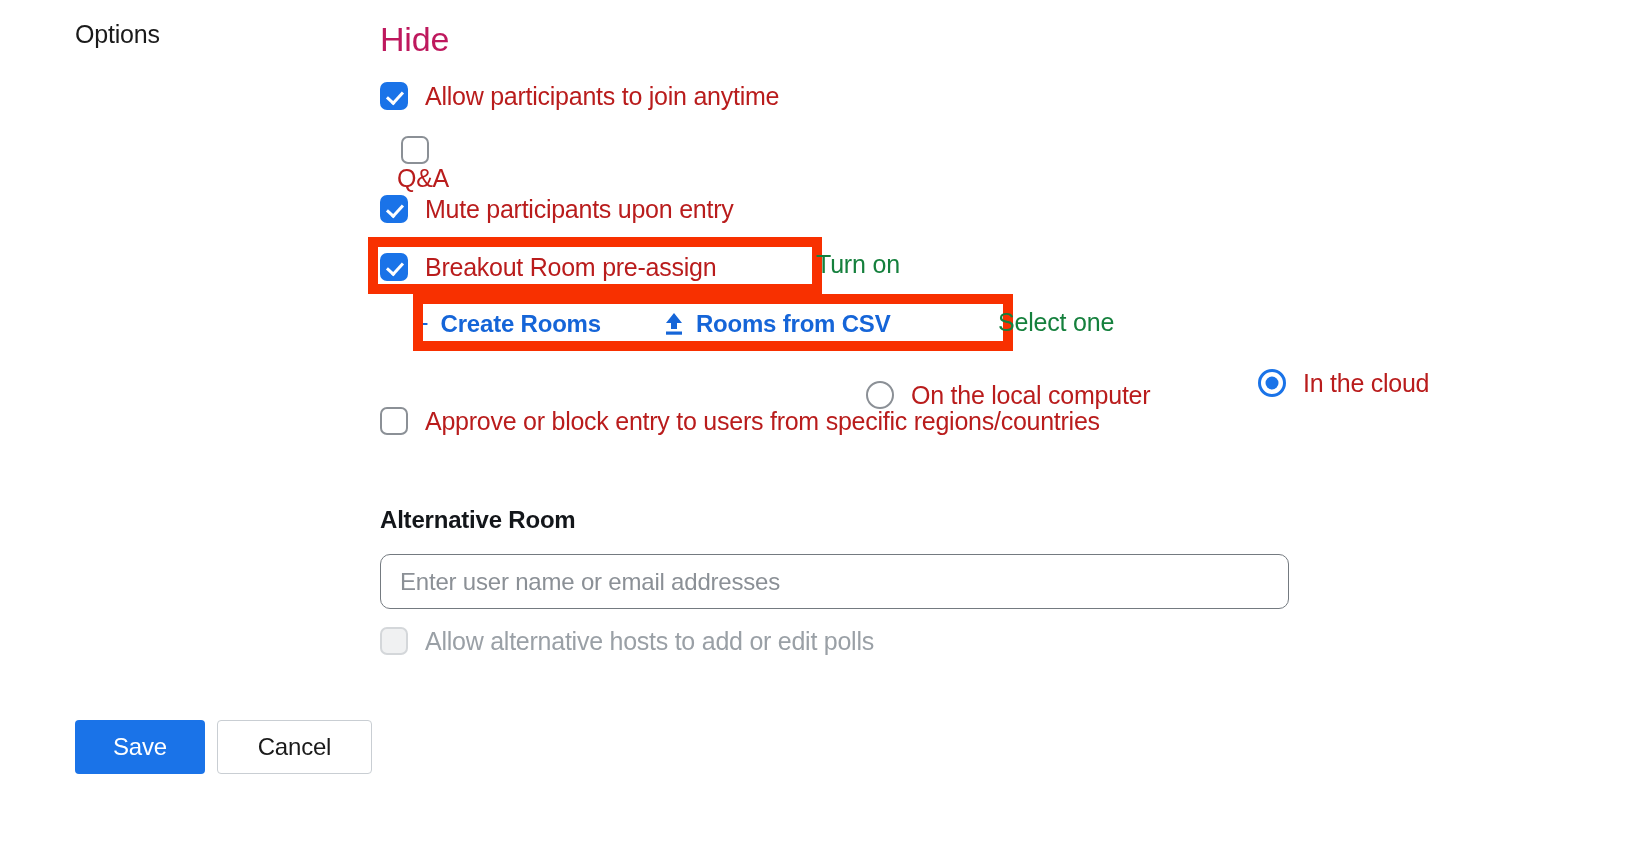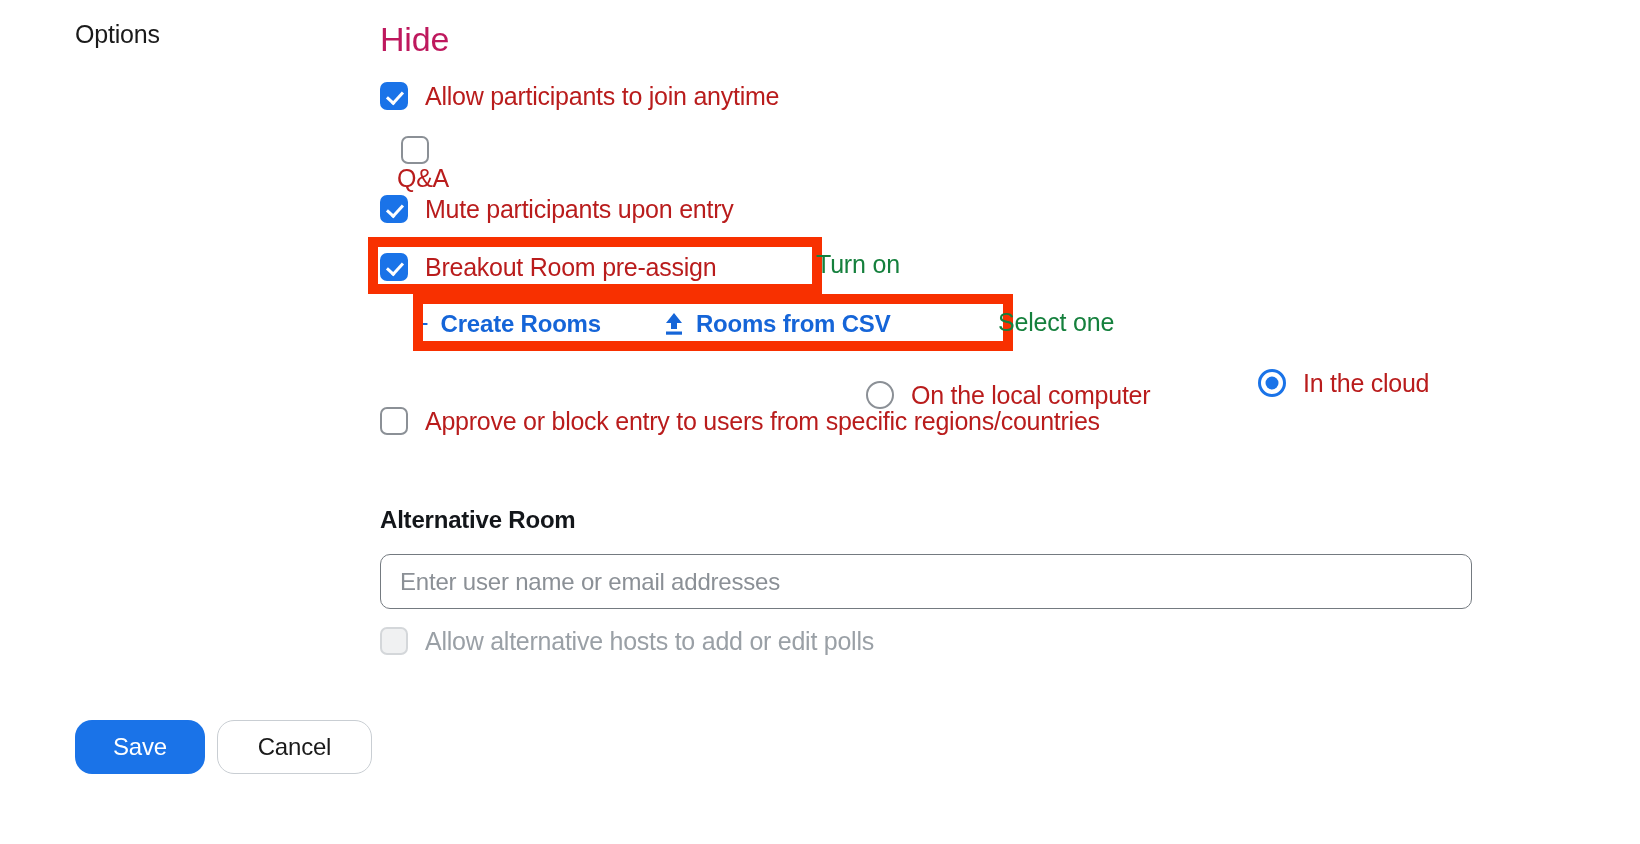--- a/index.html
+++ b/index.html
@@ -170,21 +170,21 @@
     top: 506px;
     font-size: 24px;
     font-weight: bold;
     color: #13161a;
     letter-spacing: -0.2px;
   }
   .alt-hosts-input {
     position: absolute;
     left: 380px;
     top: 554px;
-    width: 1092px;
+    width: 909px;
     height: 55px;
     border: 1.5px solid #747a80;
     border-radius: 10px;
     background: #ffffff;
     font-size: 24px;
     font-family: "Liberation Sans", sans-serif;
     color: #1a1a1a;
     padding: 0 19px;
     outline: none;
     letter-spacing: -0.2px;
@@ -194,21 +194,21 @@
   }
 
   .disabled-label {
     color: #9aa0a6 !important;
   }
 
   
   .btn {
     position: absolute;
     height: 54px;
-    border-radius: 17px;
+    border-radius: 4px;
     font-size: 24px;
     font-family: "Liberation Sans", sans-serif;
     cursor: pointer;
     display: flex;
     align-items: center;
     justify-content: center;
     letter-spacing: -0.2px;
   }
   .btn-save {
     left: 75px;

